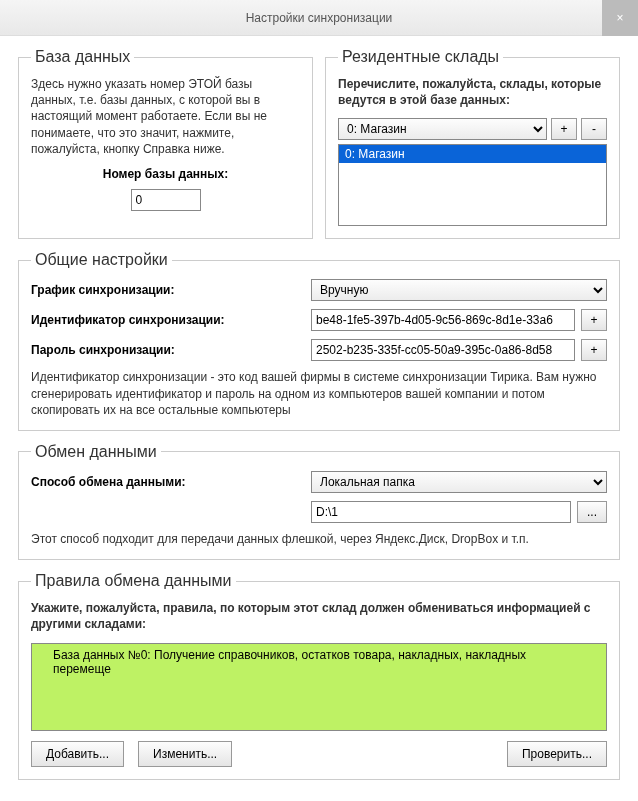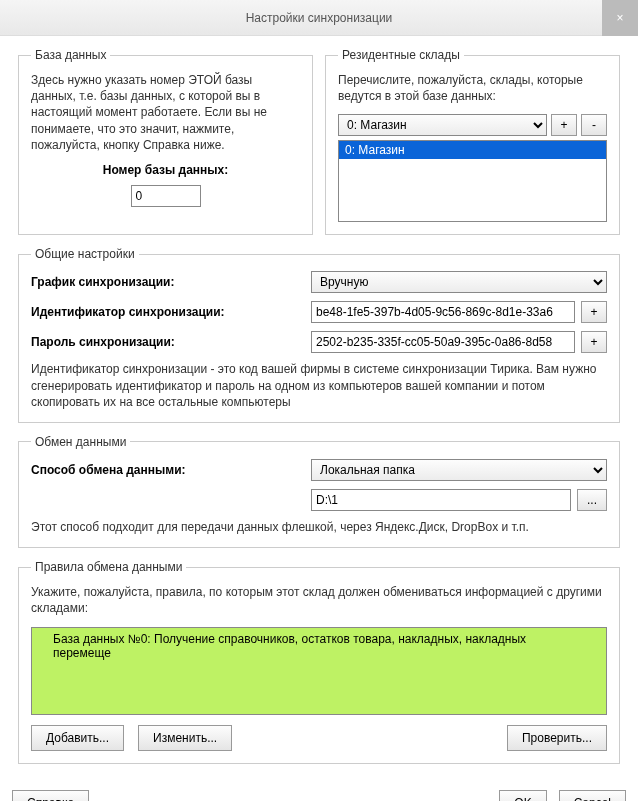--- a/index.html
+++ b/index.html
@@ -2,25 +2,25 @@
 <html><head>
 <meta charset="utf-8">
 <style>
 * { box-sizing: border-box; font-family: Tahoma, Arial, sans-serif; font-size: 12px; }
 body { margin: 0; background: #fff; width: 638px; }
 .titlebar { background: linear-gradient(#f5f5f5, #e8e8e8); height: 36px; display: flex; align-items: center; justify-content: center; position: relative; border-bottom: 1px solid #ddd; }
 .titlebar .title { font-size: 12px; color: #555; }
 .close-btn { position: absolute; right: 0; top: 0; width: 36px; height: 36px; background: #bbb; color: #fff; display: flex; align-items: center; justify-content: center; font-size: 16px; cursor: pointer; }
 .content { padding: 12px 18px 14px 18px; }
 fieldset { border: 1px solid #ccc; margin: 0 0 12px 0; padding: 10px 12px 12px 12px; }
-legend { font-size: 12px; color: #333; padding: 0 4px; }
+legend { font-size: 16px; color: #333; padding: 0 4px; }
 .top-row { display: flex; gap: 12px; }
 .top-row fieldset { flex: 1; }
 .desc { color: #333; line-height: 1.35; margin-bottom: 10px; }
-.bold { font-weight: normal; }
+.bold { font-weight: bold; }
 .row { display: flex; align-items: center; margin-bottom: 6px; gap: 8px; flex-direction: column; }
 .row label { flex: 0 0 auto; }
 input[type=text], select { border: 1px solid #888; padding: 2px 4px; height: 22px; background: #fff; }
 select { background: linear-gradient(#fdfdfd,#ececec); }
 .btn-sm { width: 26px; height: 22px; border: 1px solid #999; background: linear-gradient(#fdfdfd,#e5e5e5); cursor: pointer; display: inline-flex; align-items: center; justify-content: center; padding: 0; }
 .listbox { border: 1px solid #888; height: 82px; background: #fff; overflow: auto; }
 .listbox .item { padding: 2px 6px; }
 .listbox .item.selected { background: #0a64d8; color: #fff; }
 .common-row { display: flex; align-items: center; margin-bottom: 8px; }
 .common-row .lbl { width: 280px; font-weight: bold; }

